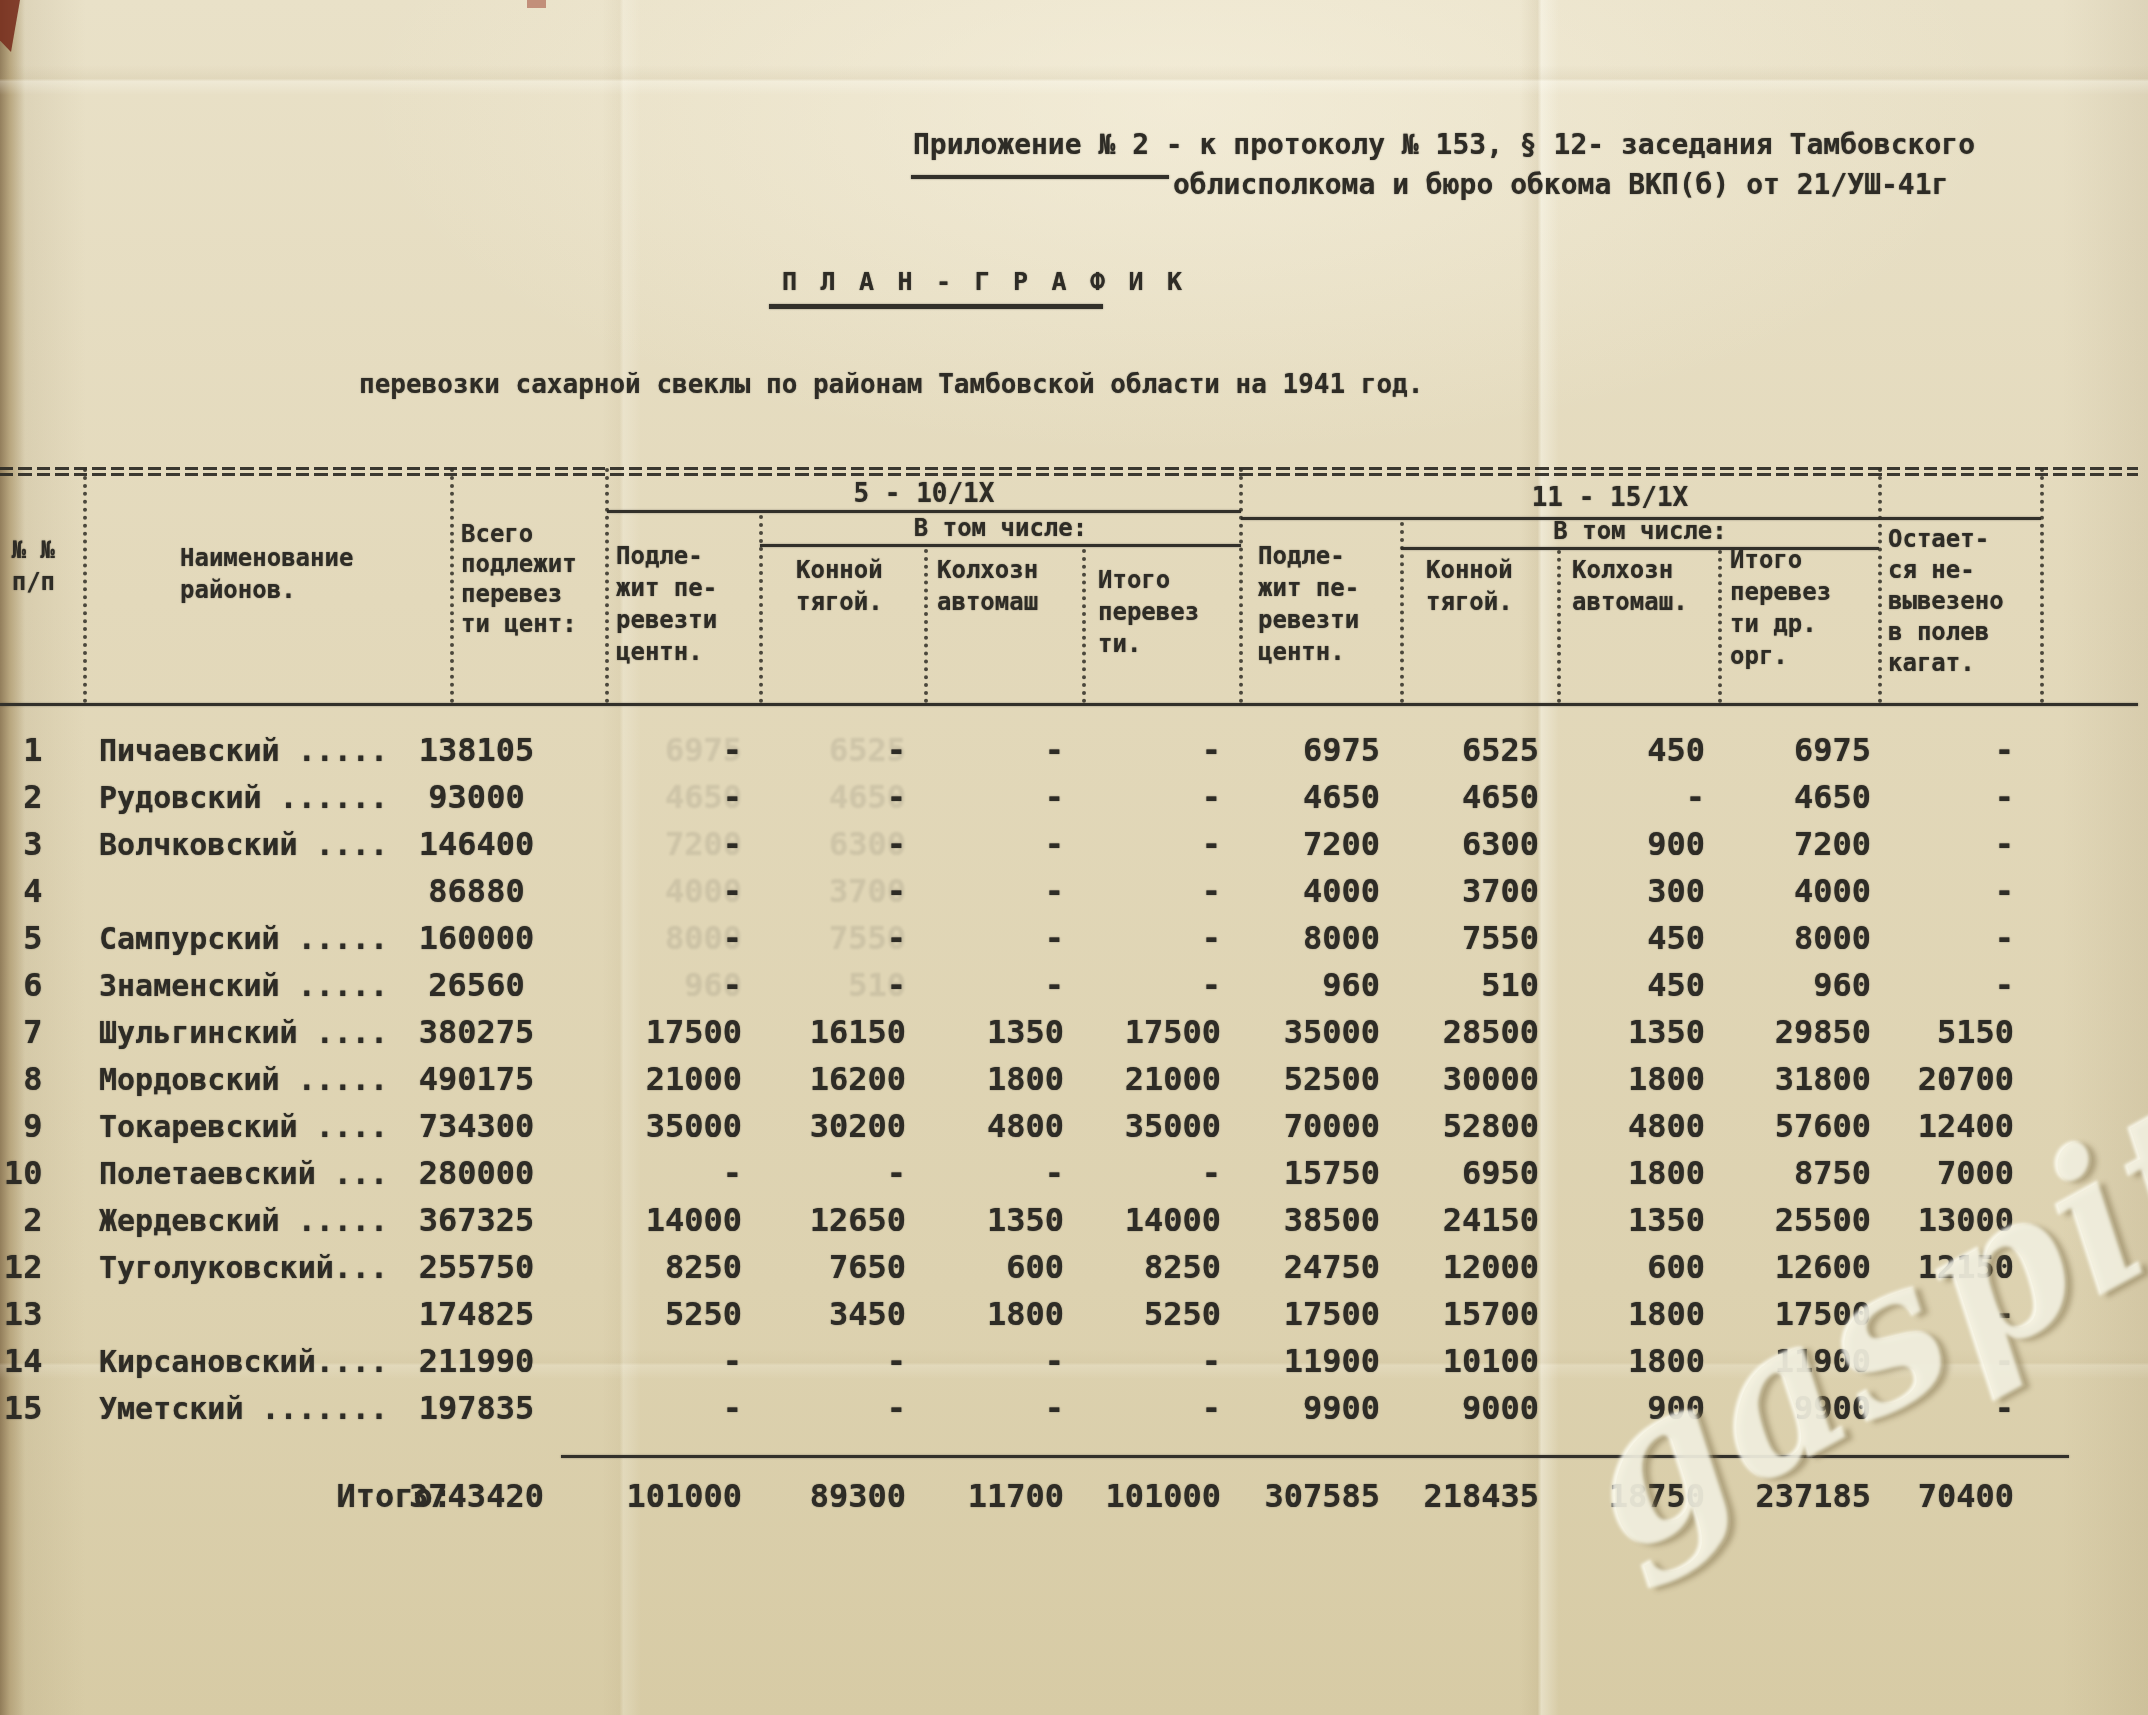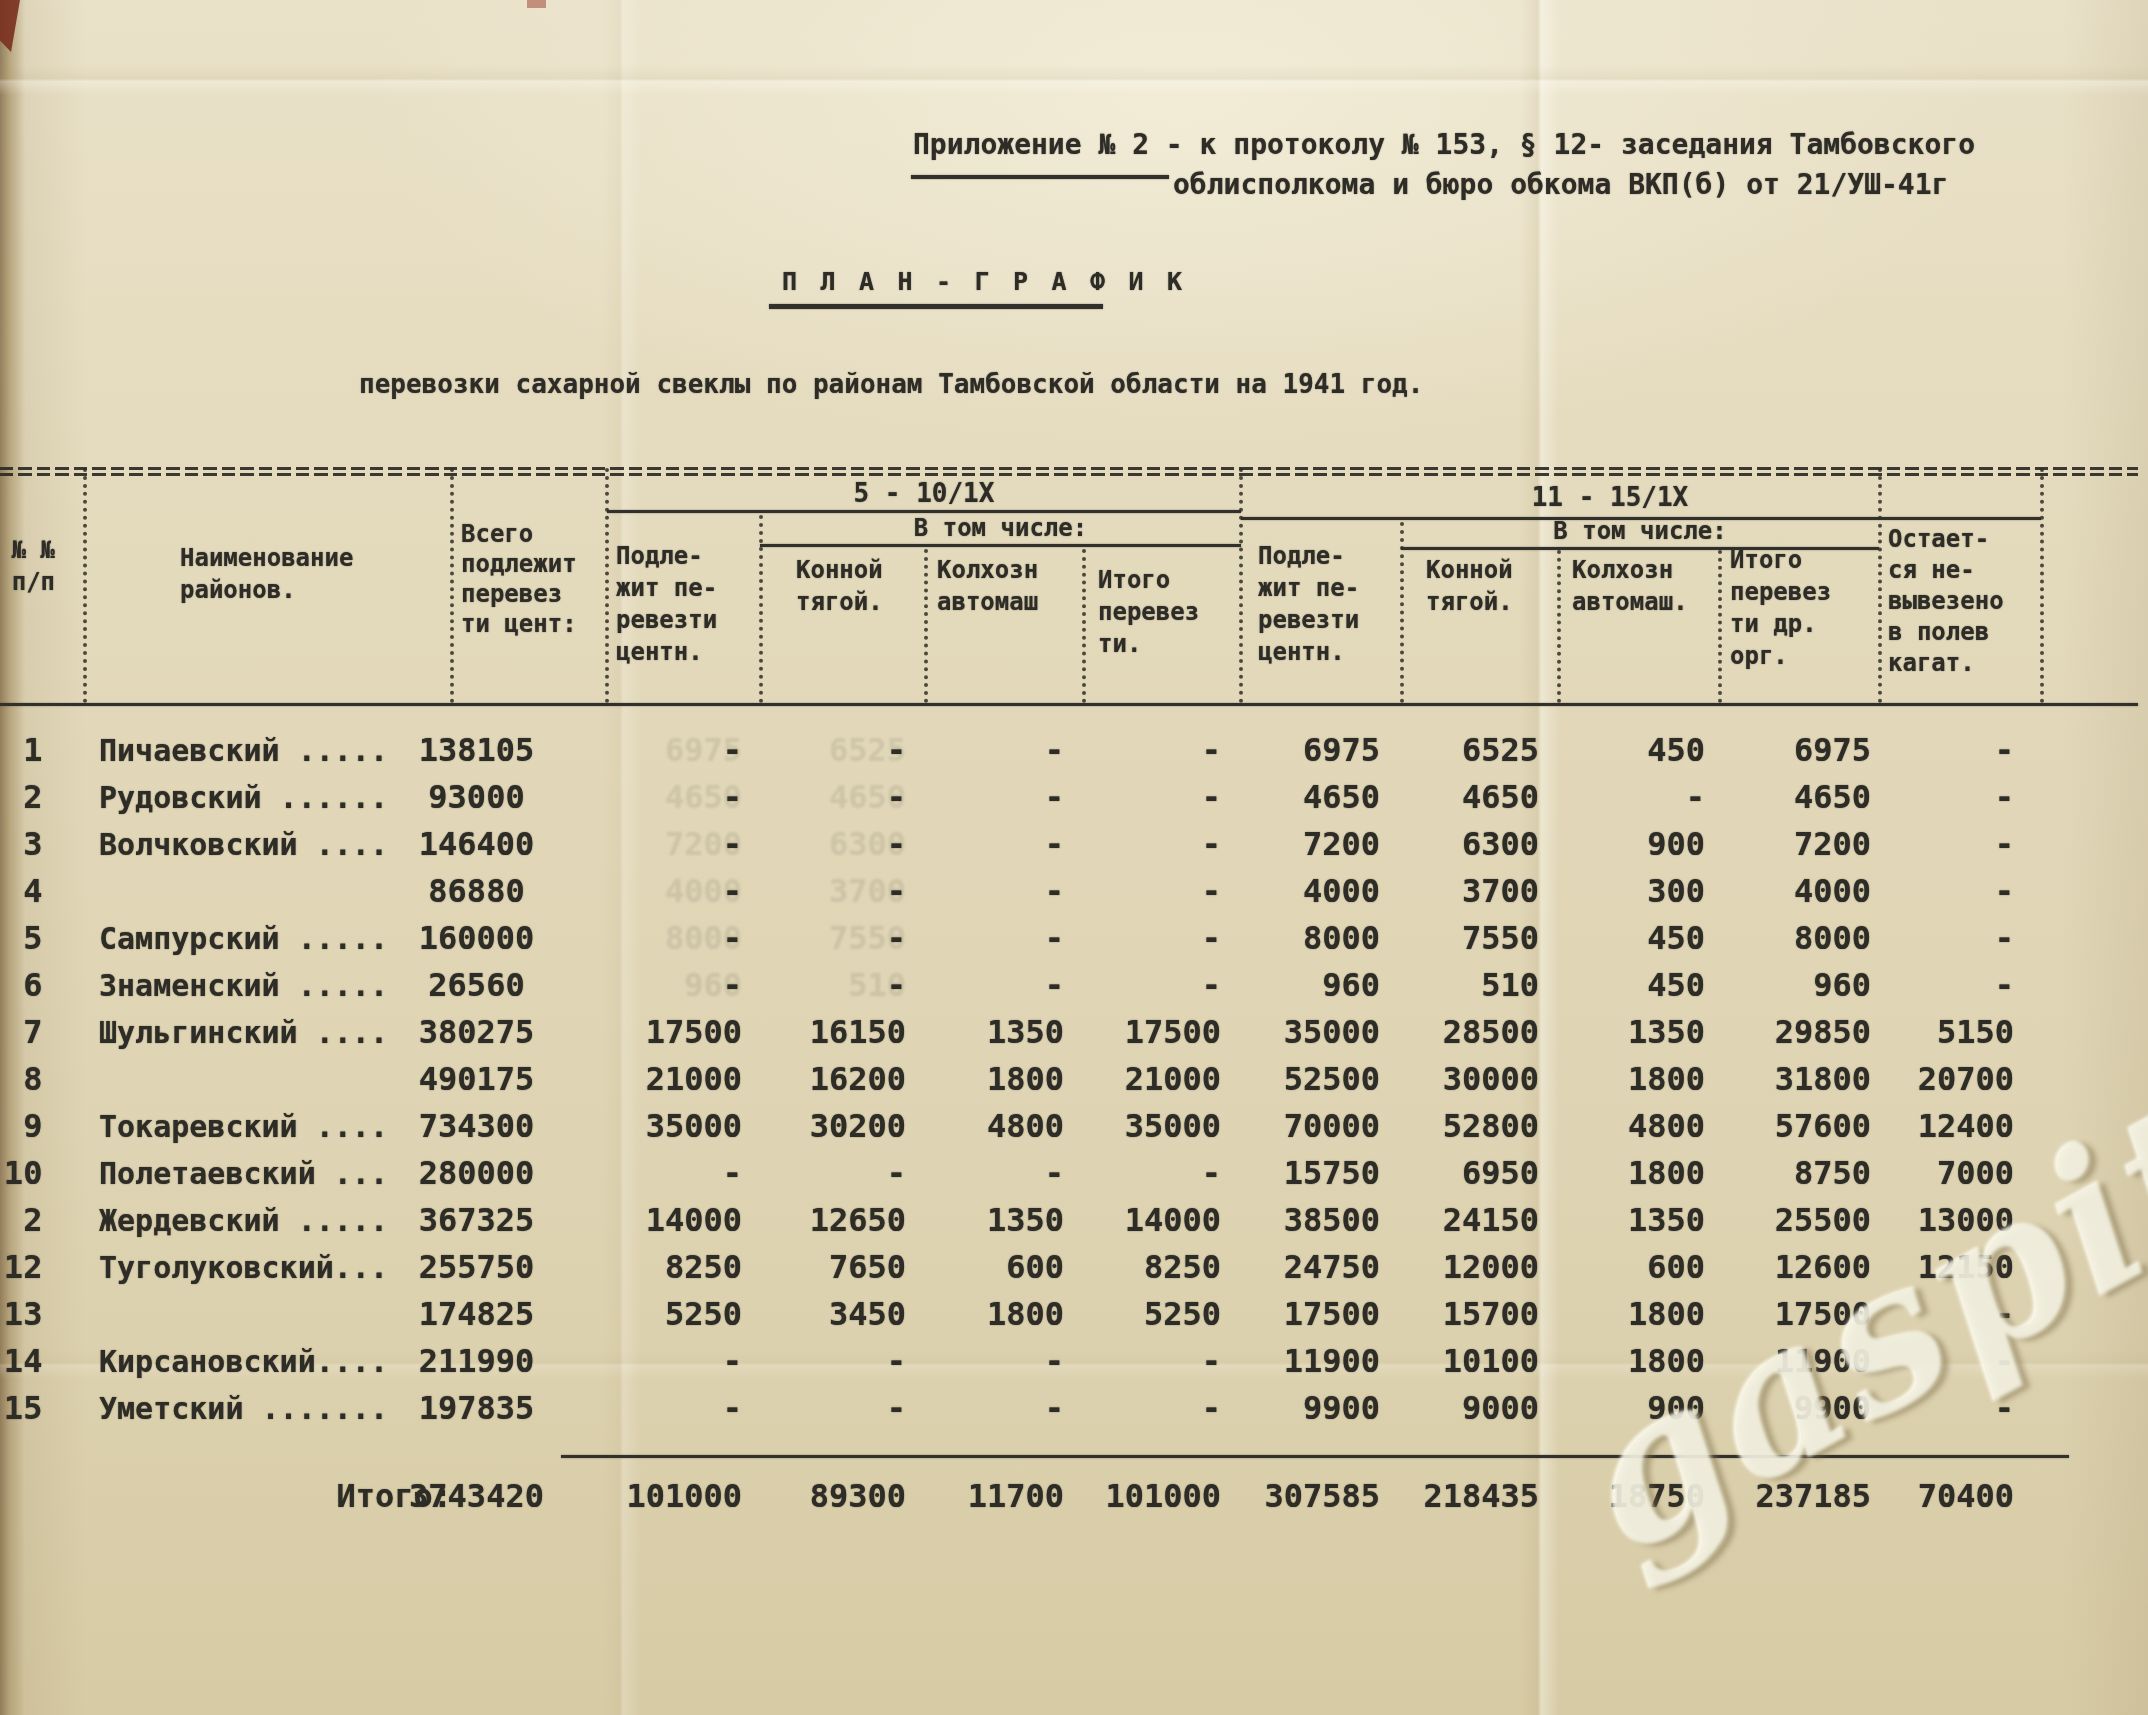--- a/index.html
+++ b/index.html
@@ -264,20 +264,21 @@
         <span class="cell cF">1350</span>
         <span class="cell cG">17500</span>
         <span class="cell cH">35000</span>
         <span class="cell cI">28500</span>
         <span class="cell cJ">1350</span>
         <span class="cell cK">29850</span>
         <span class="cell cL">5150</span>
       </div>
       <div class="trow">
         <span class="cell cN">8</span>
+        <span class="cell cName">Мордовский .....</span>
         <span class="cell cC">490175</span>
         <span class="cell cD">21000</span>
         <span class="cell cE">16200</span>
         <span class="cell cF">1800</span>
         <span class="cell cG">21000</span>
         <span class="cell cH">52500</span>
         <span class="cell cI">30000</span>
         <span class="cell cJ">1800</span>
         <span class="cell cK">31800</span>
         <span class="cell cL">20700</span>

